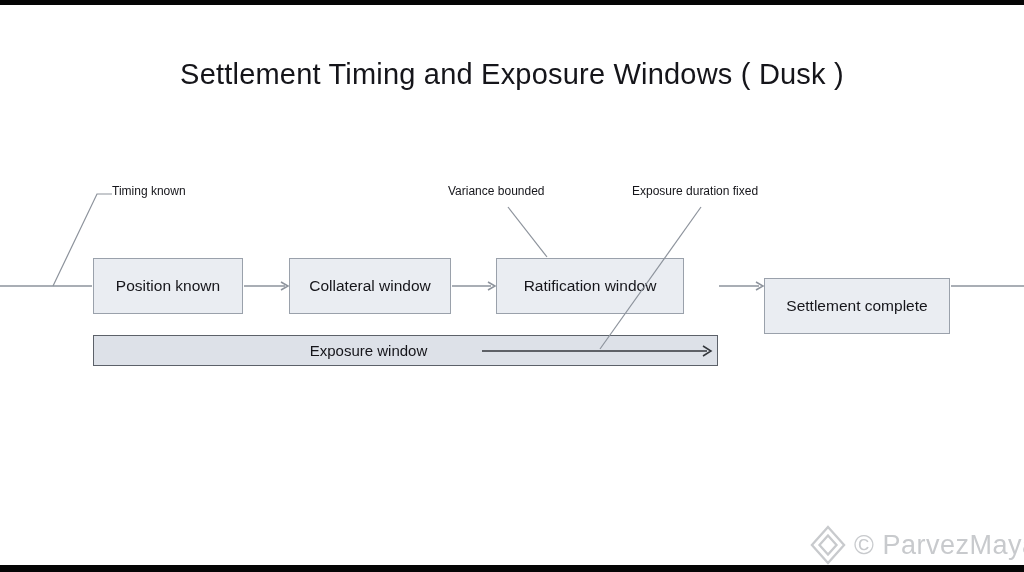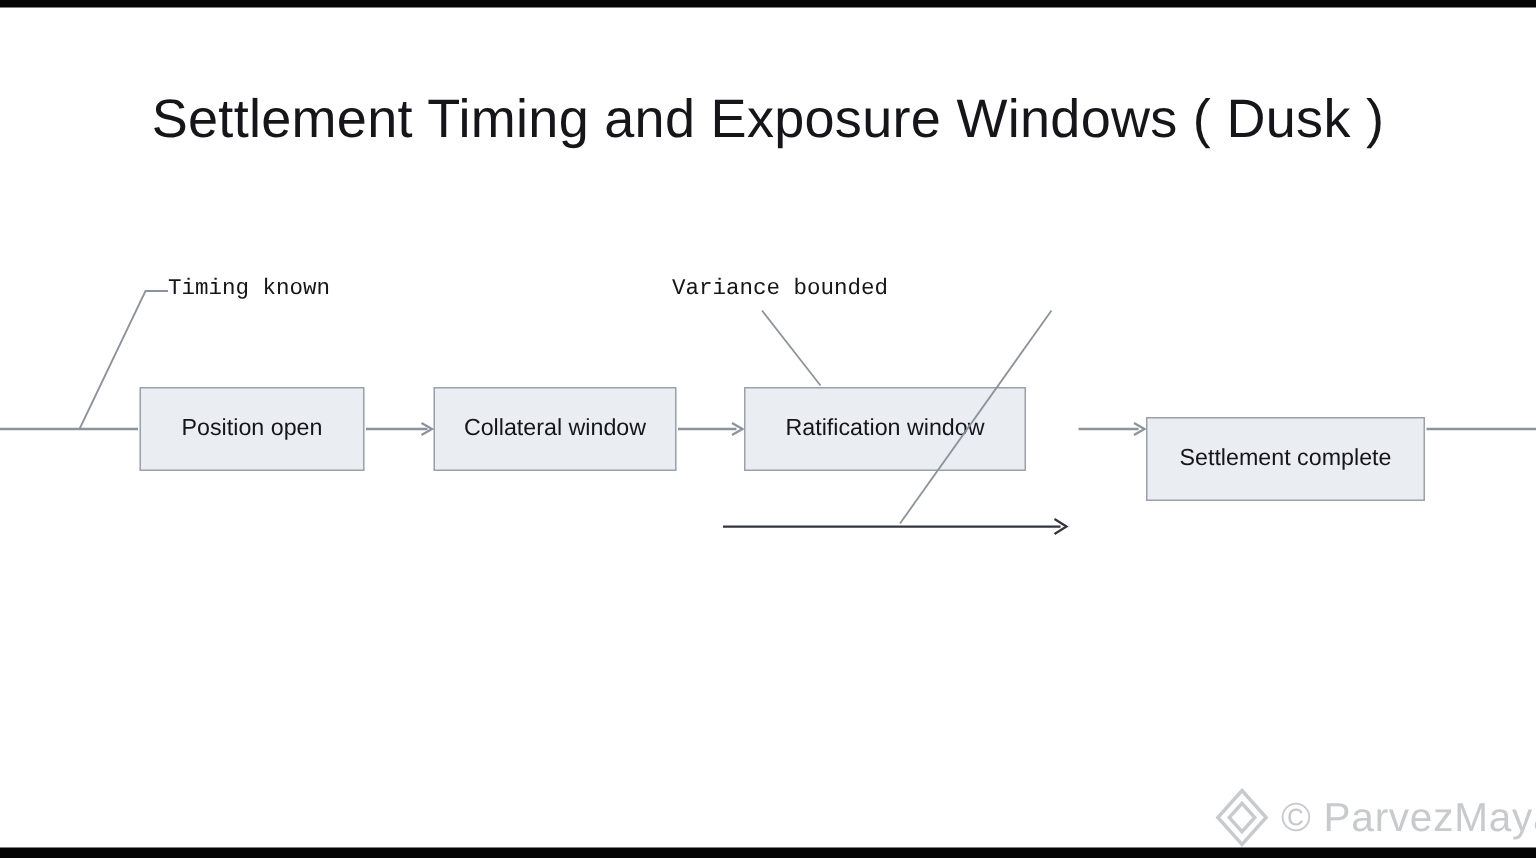--- a/index.html
+++ b/index.html
@@ -10,23 +10,23 @@
   html,body{margin:0;padding:0;background:#ffffff;}
   .canvas{
     position:relative; width:1024px; height:572px; overflow:hidden;
     background:#ffffff; font-family:"Liberation Sans", sans-serif;
   }
   .letterbox{position:absolute; left:0; width:1024px; background:var(--letterbox); z-index:6;}
   .letterbox.top{top:0; height:5px;}
   .letterbox.bottom{top:565px; height:7px;}
   .title{
     position:absolute; left:0; right:0; top:58px; text-align:center;
-    font-size:36px; font-weight:500; color:var(--ink); letter-spacing:0.2px; z-index:1;
+    font-size:29px; font-weight:500; color:var(--ink); letter-spacing:0.2px; z-index:1;
   }
-  .ann{position:absolute; font-size:15px; color:var(--ink); white-space:nowrap; z-index:1;font-family:Liberation Mono, monospace;}
+  .ann{position:absolute; font-size:12px; color:var(--ink); white-space:nowrap; z-index:1;}
   .ann.timing{left:112px; top:184px;}
   .ann.variance{left:448px; top:184px;text-align:right;}
   .ann.exposure{left:632px; top:184px;}
   .box{
     position:absolute; top:258px; height:56px; box-sizing:border-box;
     background:var(--box-fill); border:1.5px solid var(--box-border);
     display:flex; align-items:center; justify-content:center;
     font-size:15.5px; color:var(--ink); white-space:nowrap; z-index:1;
   }
   .box.b1{left:93px;  width:150px;}
@@ -60,34 +60,38 @@
 <body>
 
 <div class="canvas">
 
   <div class="letterbox top"></div>
 
   <div class="title">Settlement Timing and Exposure Windows ( Dusk )</div>
 
   <div class="ann timing">Timing known</div>
   <div class="ann variance">Variance bounded</div>
+  <div class="ann exposure">Exposure duration fixed</div>
 
   <div class="box b1">
-    <span>Position open</span>
+    <span>Position known</span>
   </div>
   <div class="box b2">
     <span>Collateral window</span>
   </div>
   <div class="box b3">
     <span>Ratification window</span>
   </div>
   <div class="box b4">
     <span>Settlement complete</span>
   </div>
 
+  <div class="ebar">
+    <span class="lbl">Exposure window</span>
+  </div>
 
   <svg class="overlay" width="1024" height="572" viewBox="0 0 1024 572">
 
     <line class="tline" x1="0" y1="286" x2="92" y2="286"></line>
     <line class="tline" x1="951" y1="286" x2="1024" y2="286"></line>
 
     <line class="tline" x1="244" y1="286" x2="285" y2="286"></line>
     <path class="chev" d="M281 282 L288 286 L281 290"></path>
     <line class="tline" x1="452" y1="286" x2="491" y2="286"></line>
     <path class="chev" d="M488 282 L495 286 L488 290"></path>

